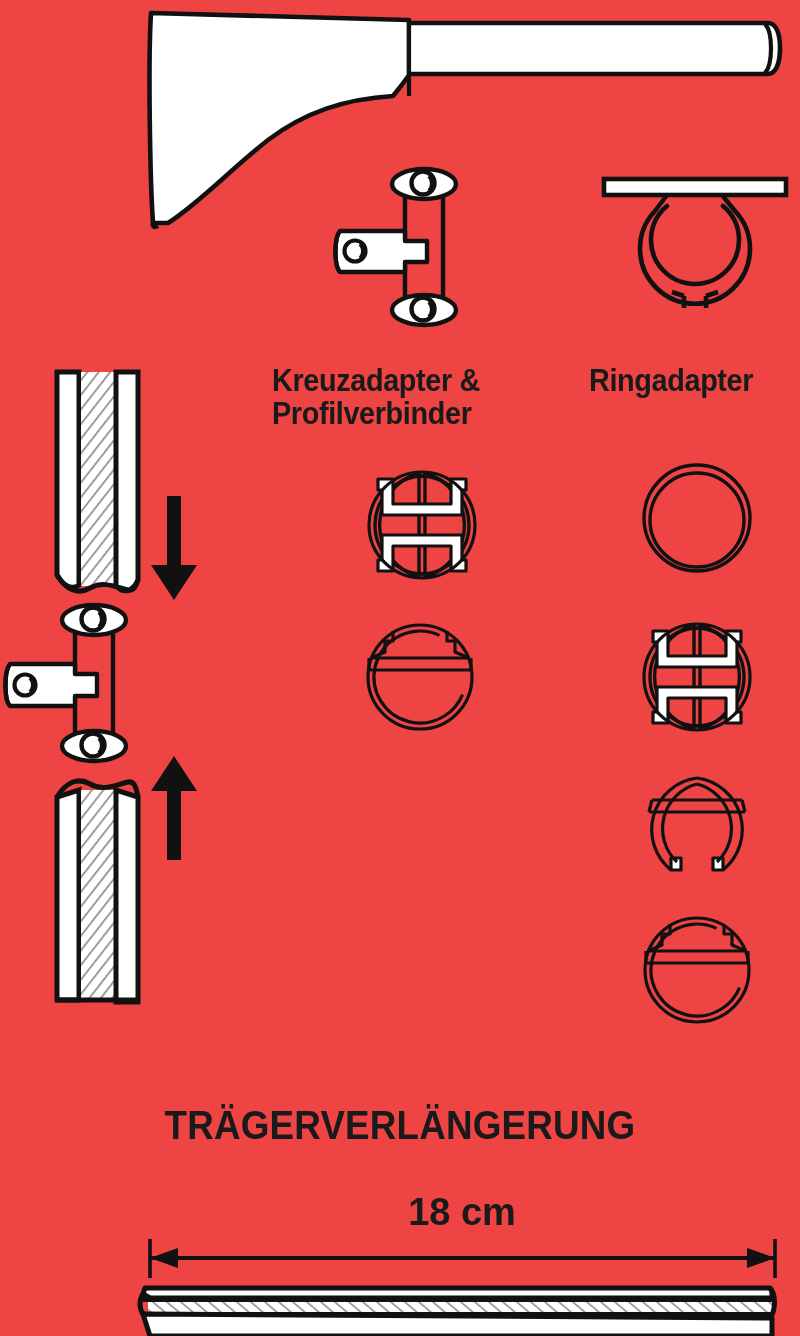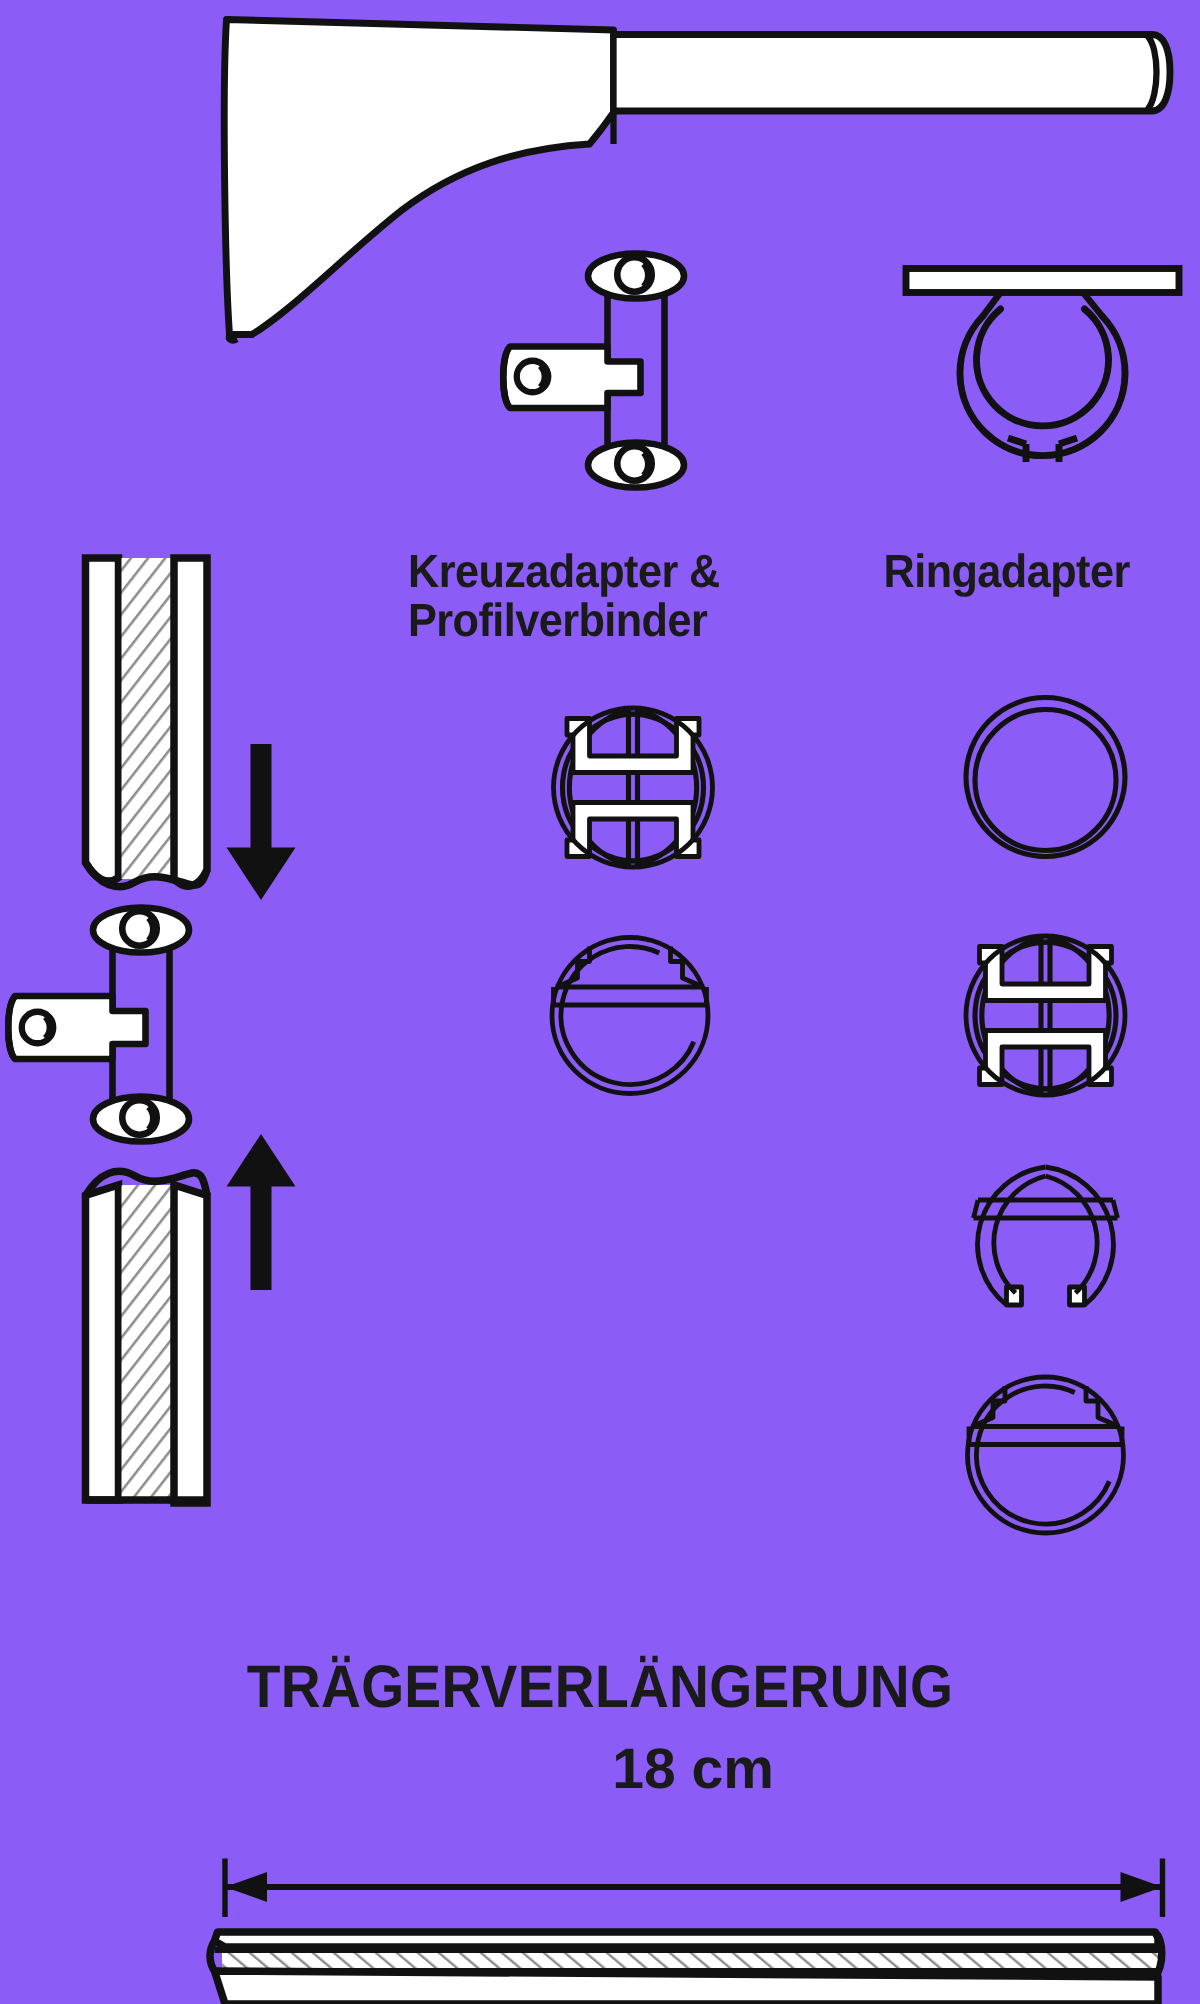--- a/index.html
+++ b/index.html
@@ -9,21 +9,21 @@
     background: #ffffff;
   }
   body {
     font-family: "Liberation Sans", sans-serif;
     -webkit-font-smoothing: antialiased;
   }
   #page {
     position: relative;
     width: 800px;
     height: 1336px;
-    background: #8b5cf6;
+    background: #ef4444;
     overflow: hidden;
   }
   .layer {
     position: absolute;
     top: 0;
     left: 0;
     width: 800px;
     height: 1336px;
   }
   .label {
@@ -53,21 +53,21 @@
   #label-title {
     left: 400px;
     top: 1104px;
     font-size: 40px;
     letter-spacing: 0.2px;
     transform: translateX(-50%) scaleX(0.92);
     transform-origin: center top;
   }
   #label-dim {
     left: 462px;
-    top: 1160px;
+    top: 1192px;
     font-size: 38px;
     transform: translateX(-50%);
     transform-origin: center top;
   }
 </style>
 </head>
 <body>
 
 <div id="page">
 

